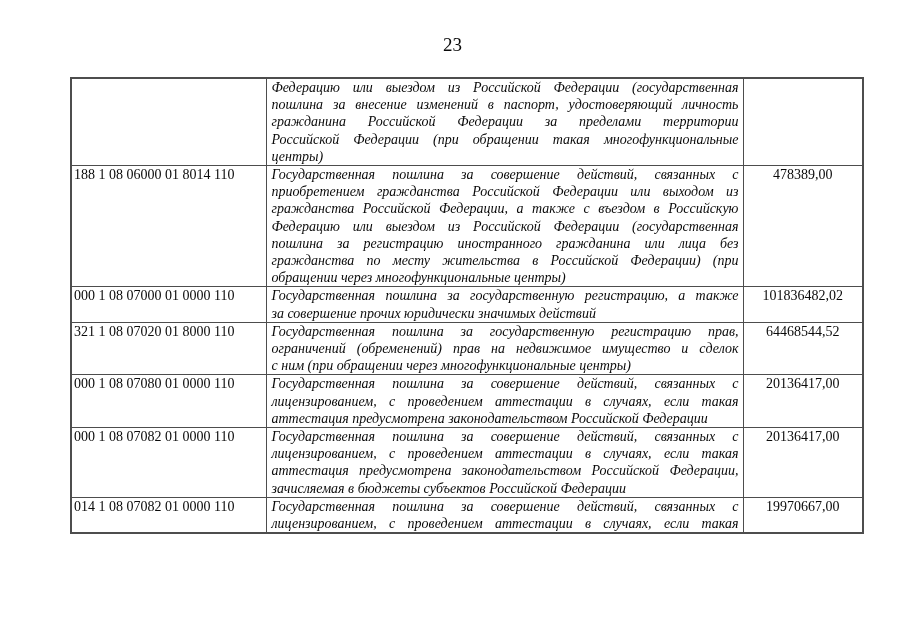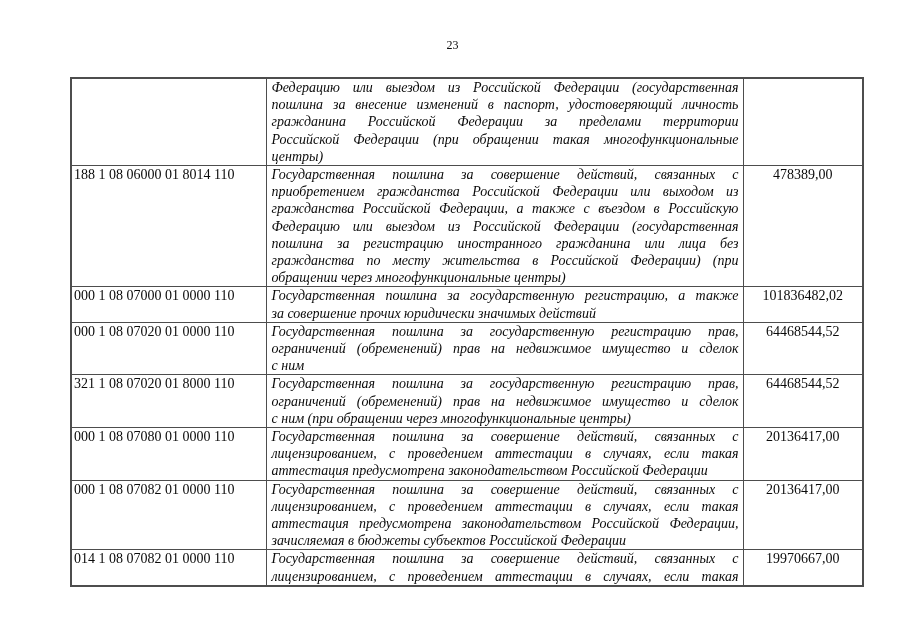--- a/index.html
+++ b/index.html
@@ -15,21 +15,21 @@
     overflow: hidden;
     font-family: "Liberation Serif", serif;
     color: #0a0a0a;
   }
   .page-number {
     position: absolute;
     top: 37px;
     left: 0;
     width: 905px;
     text-align: center;
-    font-size: 12px;
+    font-size: 19px;
     line-height: 16px;
   }
   table.budget {
     position: absolute;
     left: 70px;
     top: 77px;
     width: 792px;
     border-collapse: collapse;
     table-layout: fixed;
     border: 2px solid #4d4d4d;
@@ -105,29 +105,20 @@
         </tr>
         <tr>
           <td class="code">000 1 08 07000 01 0000 110</td>
           <td class="desc">
             <div class="jline">Государственная пошлина за государственную регистрацию, а также</div>
             <div class="jline lastline">за совершение прочих юридически значимых действий</div>
           </td>
           <td class="amount">101836482,02</td>
         </tr>
         <tr>
-          <td class="code">000 1 08 07020 01 0000 110</td>
-          <td class="desc">
-            <div class="jline">Государственная пошлина за государственную регистрацию прав,</div>
-            <div class="jline">ограничений (обременений) прав на недвижимое имущество и сделок</div>
-            <div class="jline lastline">с ним</div>
-          </td>
-          <td class="amount">64468544,52</td>
-        </tr>
-        <tr>
           <td class="code">321 1 08 07020 01 8000 110</td>
           <td class="desc">
             <div class="jline">Государственная пошлина за государственную регистрацию прав,</div>
             <div class="jline">ограничений (обременений) прав на недвижимое имущество и сделок</div>
             <div class="jline lastline">с ним (при обращении через многофункциональные центры)</div>
           </td>
           <td class="amount">64468544,52</td>
         </tr>
         <tr>
           <td class="code">000 1 08 07080 01 0000 110</td>

